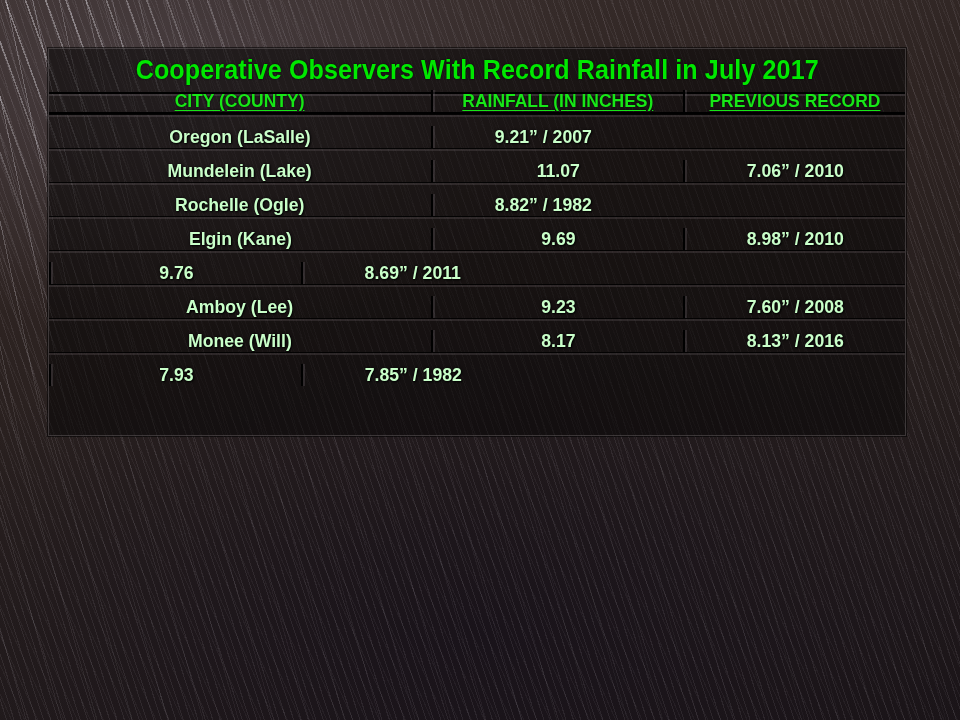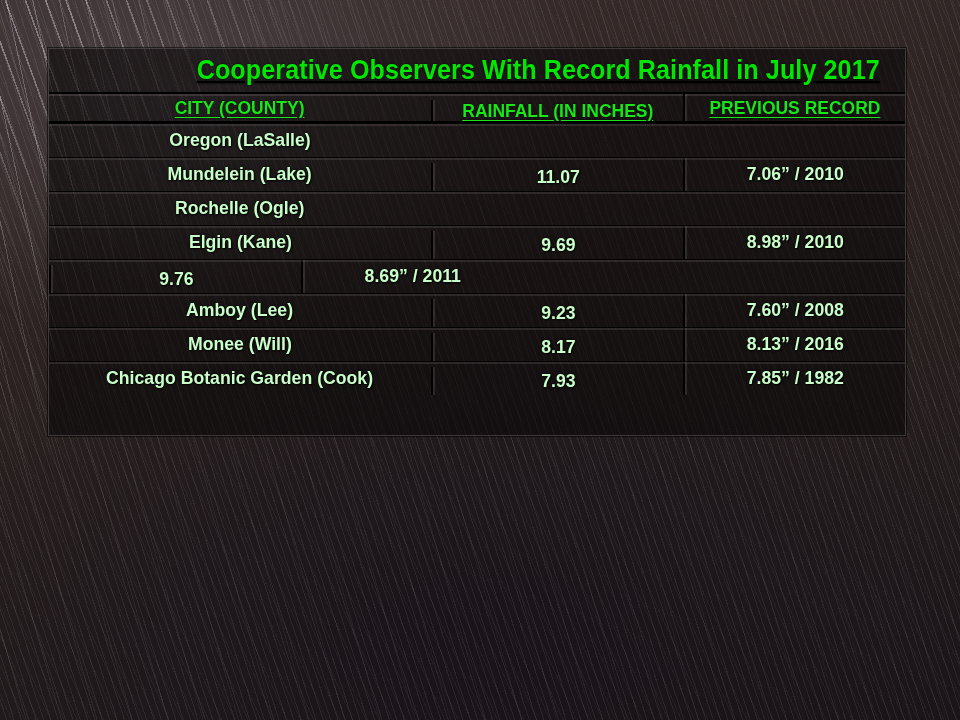--- a/index.html
+++ b/index.html
@@ -93,54 +93,54 @@
     border:1px solid rgba(120,112,116,.40);
     box-shadow:0 0 0 1px rgba(0,0,0,.55);
   }
 
   .trow { display:flex; position:relative; }
 
   
   #title-row {
     height:45px;
     border-bottom:2px solid #000;
-    align-items:center; justify-content:flex-end;text-decoration:underline;
+    align-items:center; justify-content:center;
   }
   #title-row::after {
     content:""; position:absolute; left:0; right:0; bottom:-4px;
     height:2px; background:rgba(150,142,148,.22);
   }
   #title-text {
     color:#00e800;
     font-size:27px;
     font-weight:bold;
     font-family:"Liberation Sans Narrow","Liberation Sans",sans-serif;
     transform:scaleX(.93);
     letter-spacing:.1px;
     white-space:nowrap;
     text-shadow:0 0 2px rgba(0,0,0,.9);
   }
 
   
-  #head-row { height:29px; border-bottom:2px solid #000; }
+  #head-row { height:20px; border-bottom:2px solid #000;align-items:flex-end; }
   #head-row .cell { display:flex; align-items:center; justify-content:center; }
   .hdr {
     color:#17e617;
     font-size:19px;
     font-weight:bold;
     font-family:"Liberation Sans Narrow","Liberation Sans",sans-serif;
     transform:scaleX(.92);
     white-space:nowrap;
     text-decoration:underline;
     text-underline-offset:3px;
     text-shadow:0 0 2px rgba(0,0,0,.85);
   }
 
   
-  .data-row { height:34px; }
+  .data-row { height:34px;align-items:flex-end; }
   .data-row .cell { display:flex; align-items:center; justify-content:center; }
   .data-row::before {
     content:""; position:absolute; left:0; right:0; top:0;
     height:1px; background:rgba(0,0,0,.85);
   }
   .data-row::after {
     content:""; position:absolute; left:0; right:0; top:1px;
     height:2px; background:rgba(158,150,156,.17);
   }
   .dtxt {
@@ -193,36 +193,42 @@
       <div class="cell c3">
         <span class="hdr">PREVIOUS RECORD</span>
       </div>
     </div>
 
     <div id="rows-host">
         <div class="trow data-row">
           <div class="cell c1">
             <span class="dtxt">Oregon (LaSalle)</span>
           </div>
+          <div class="cell c3">
+            <span class="dtxt">9.21” / 2007</span>
+          </div>
         </div>
         <div class="trow data-row">
           <div class="cell c1">
             <span class="dtxt">Mundelein (Lake)</span>
           </div>
           <div class="cell c2">
             <span class="dtxt">11.07</span>
           </div>
           <div class="cell c3">
             <span class="dtxt">7.06” / 2010</span>
           </div>
         </div>
         <div class="trow data-row">
           <div class="cell c1">
             <span class="dtxt">Rochelle (Ogle)</span>
           </div>
+          <div class="cell c3">
+            <span class="dtxt">8.82” / 1982</span>
+          </div>
         </div>
         <div class="trow data-row">
           <div class="cell c1">
             <span class="dtxt">Elgin (Kane)</span>
           </div>
           <div class="cell c2">
             <span class="dtxt">9.69</span>
           </div>
           <div class="cell c3">
             <span class="dtxt">8.98” / 2010</span>
@@ -252,23 +258,20 @@
             <span class="dtxt">Monee (Will)</span>
           </div>
           <div class="cell c2">
             <span class="dtxt">8.17</span>
           </div>
           <div class="cell c3">
             <span class="dtxt">8.13” / 2016</span>
           </div>
         </div>
         <div class="trow data-row">
-          <div class="cell c1">
-            <span class="dtxt">Chicago Botanic Garden (Cook)</span>
-          </div>
           <div class="cell c2">
             <span class="dtxt">7.93</span>
           </div>
           <div class="cell c3">
             <span class="dtxt">7.85” / 1982</span>
           </div>
         </div>
       </div>
 
   </div>

